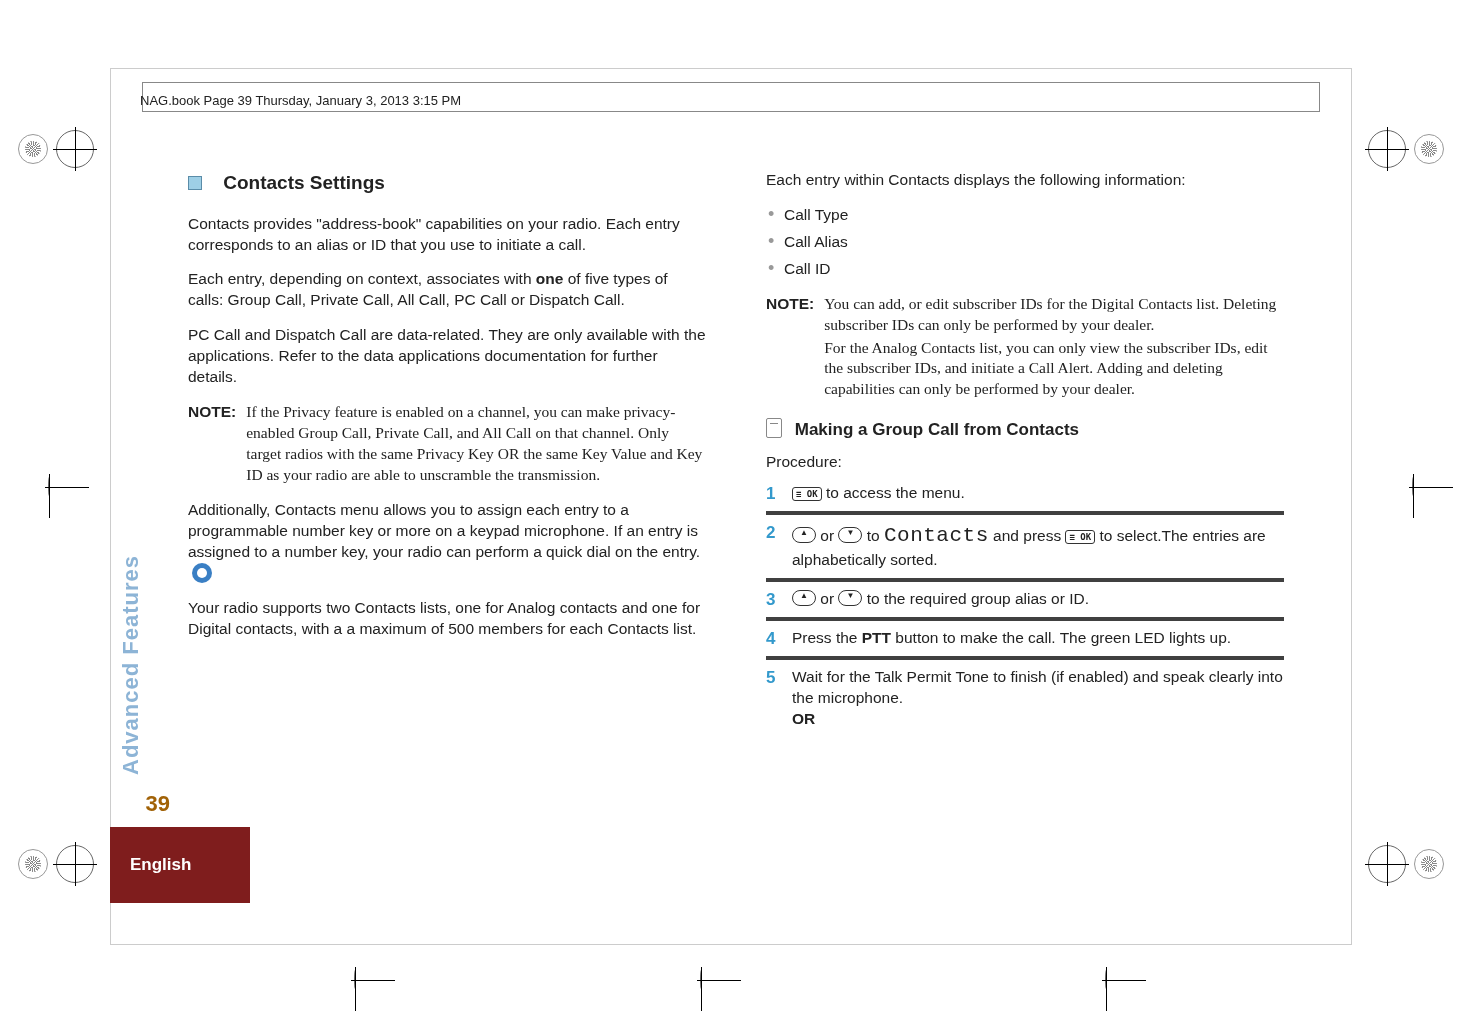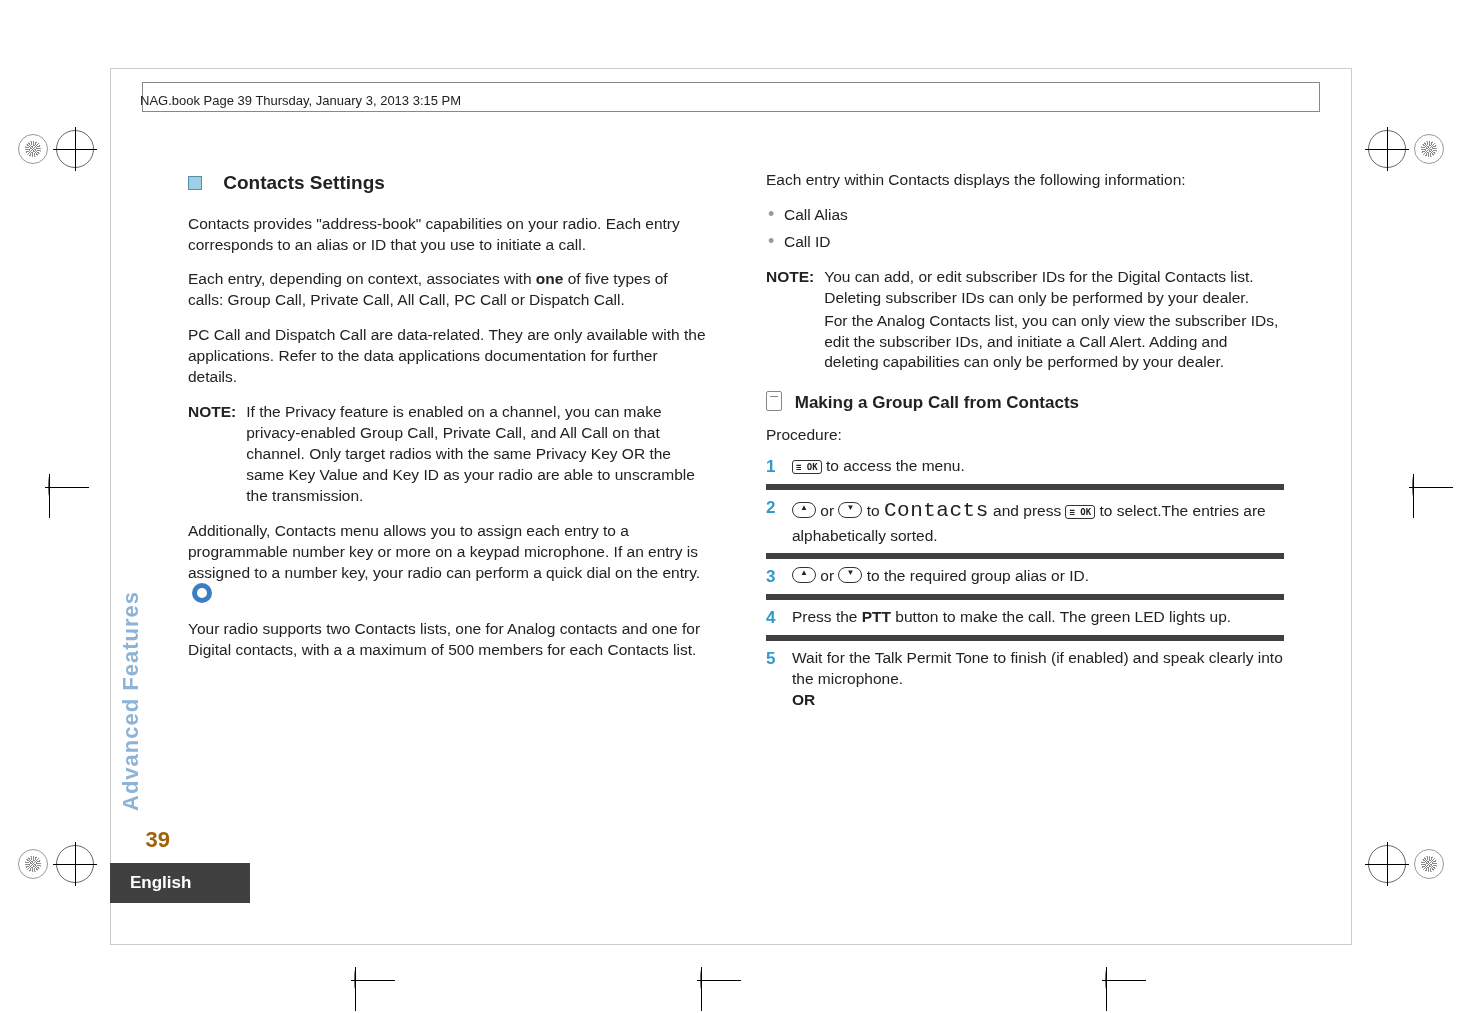--- a/index.html
+++ b/index.html
@@ -130,21 +130,21 @@
     background: #9ecfe6;
     border: 1px solid #5a8ca8;
     margin-right: 16px;
     vertical-align: -1px;
   }
   
   p { margin: 0 0 14px 0; }
   
   .note-label { font-weight: bold; }
   .note-row { display:flex; gap:10px; margin-bottom:14px;}
-  .note-row .note-text {flex:1;}
+  .note-row .note-text {flex:1;font-family:Liberation Serif, serif;}
   
   .bullet-list {
     list-style: none;
     padding: 0;
     margin: 6px 0 14px 0;
   }
   .bullet-list li {
     padding-left: 18px;
     position: relative;
     margin-bottom: 6px;
@@ -186,21 +186,21 @@
     list-style: none;
     padding: 0;
     margin: 0;
     counter-reset: step;
   }
   ol.proc li {
     counter-increment: step;
     padding-left: 26px;
     position: relative;
     padding-bottom: 7px;
-    border-bottom: 6px solid #404040;
+    border-bottom: 4px solid #404040;
     margin-bottom: 7px;
   }
   ol.proc li:last-child { border-bottom: none; }
   ol.proc li::before {
     content: counter(step);
     position: absolute;
     left: 0;
     top: 0;
     color: #3399cc;
     font-weight: bold;
@@ -283,25 +283,25 @@
     padding: 10px 8px 10px 16px;
   }
   .side-tab-page {
     font-size: 22px;
     font-weight: bold;
     color: #a16207;
     text-align: right;
     padding: 6px 0 10px 8px;
   }
   .side-tab-lang {
-    background: #404040;
+    background: #7f1d1d;
     color: #fff;
     font-weight: bold;
     font-size: 17px;
-    padding: 10px 20px;
+    padding: 28px 20px;
     width: 100px;
     text-align:left;
   }
   .col-right {
     padding-right: 30px;
   }
 </style>
 </head>
 <body>
 
@@ -360,20 +360,21 @@
     <p>
       <span>Additionally, Contacts menu allows you to assign each entry to a programmable number key or more on a keypad microphone. If an entry is assigned to a number key, your radio can perform a quick dial on the entry.</span>
       <span class="info-icon"></span>
     </p>
     <p>Your radio supports two Contacts lists, one for Analog contacts and one for Digital contacts, with a a maximum of 500 members for each Contacts list.</p>
   </div>
 
   <div class="col col-right">
     <p>Each entry within Contacts displays the following information:</p>
     <ul class="bullet-list">
+      <li>Call Type</li>
       <li>Call Alias</li>
       <li>Call ID</li>
     </ul>
     <div class="note-row">
       <div class="note-label">NOTE:</div>
       <div class="note-text">
         <div>You can add, or edit subscriber IDs for the Digital Contacts list. Deleting subscriber IDs can only be performed by your dealer.</div>
         <div style="margin-top:2px;">For the Analog Contacts list, you can only view the subscriber IDs, edit the subscriber IDs, and initiate a Call Alert. Adding and deleting capabilities can only be performed by your dealer.</div>
       </div>
     </div>

